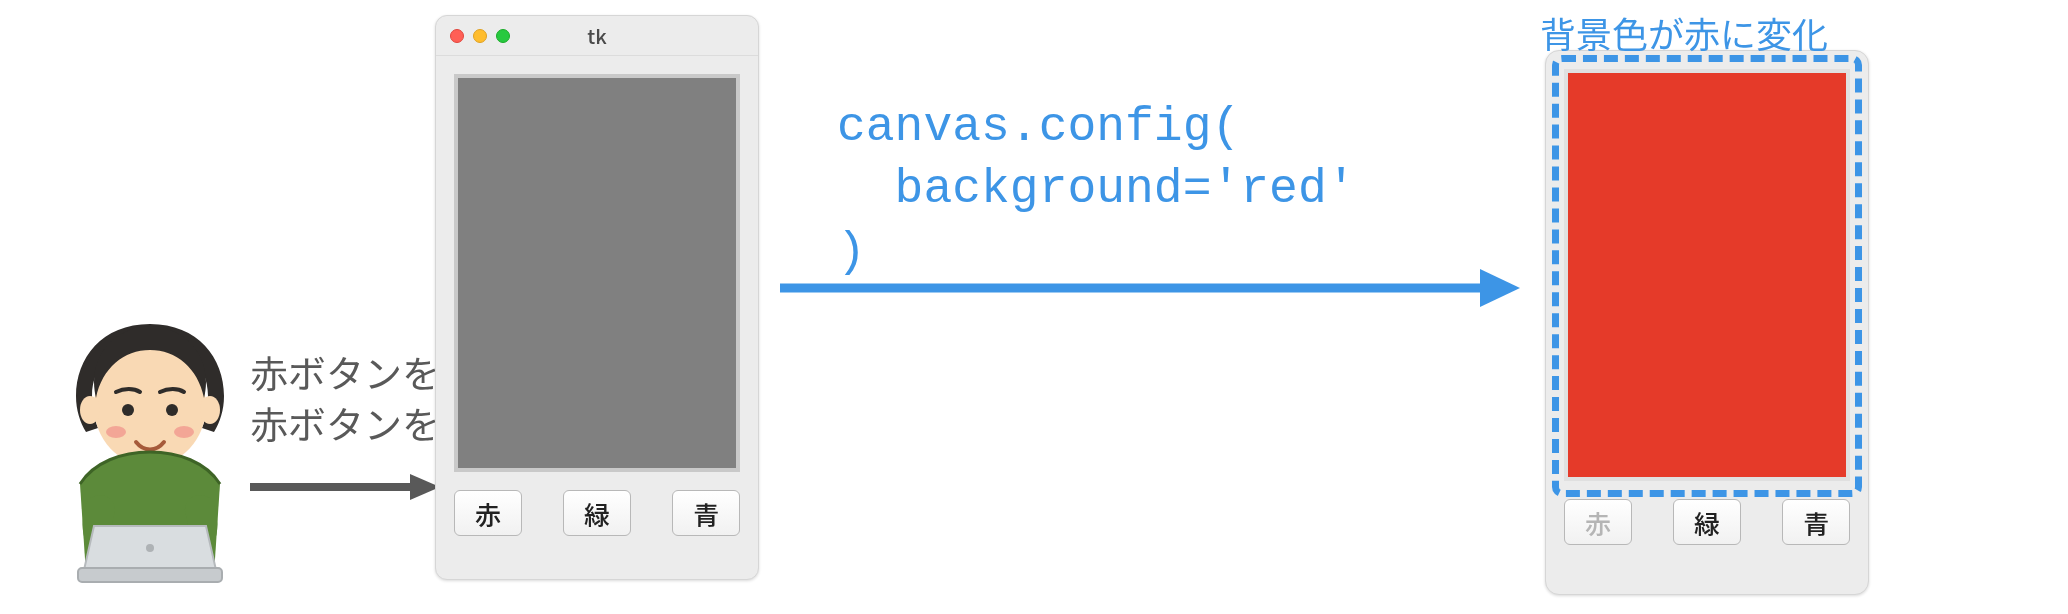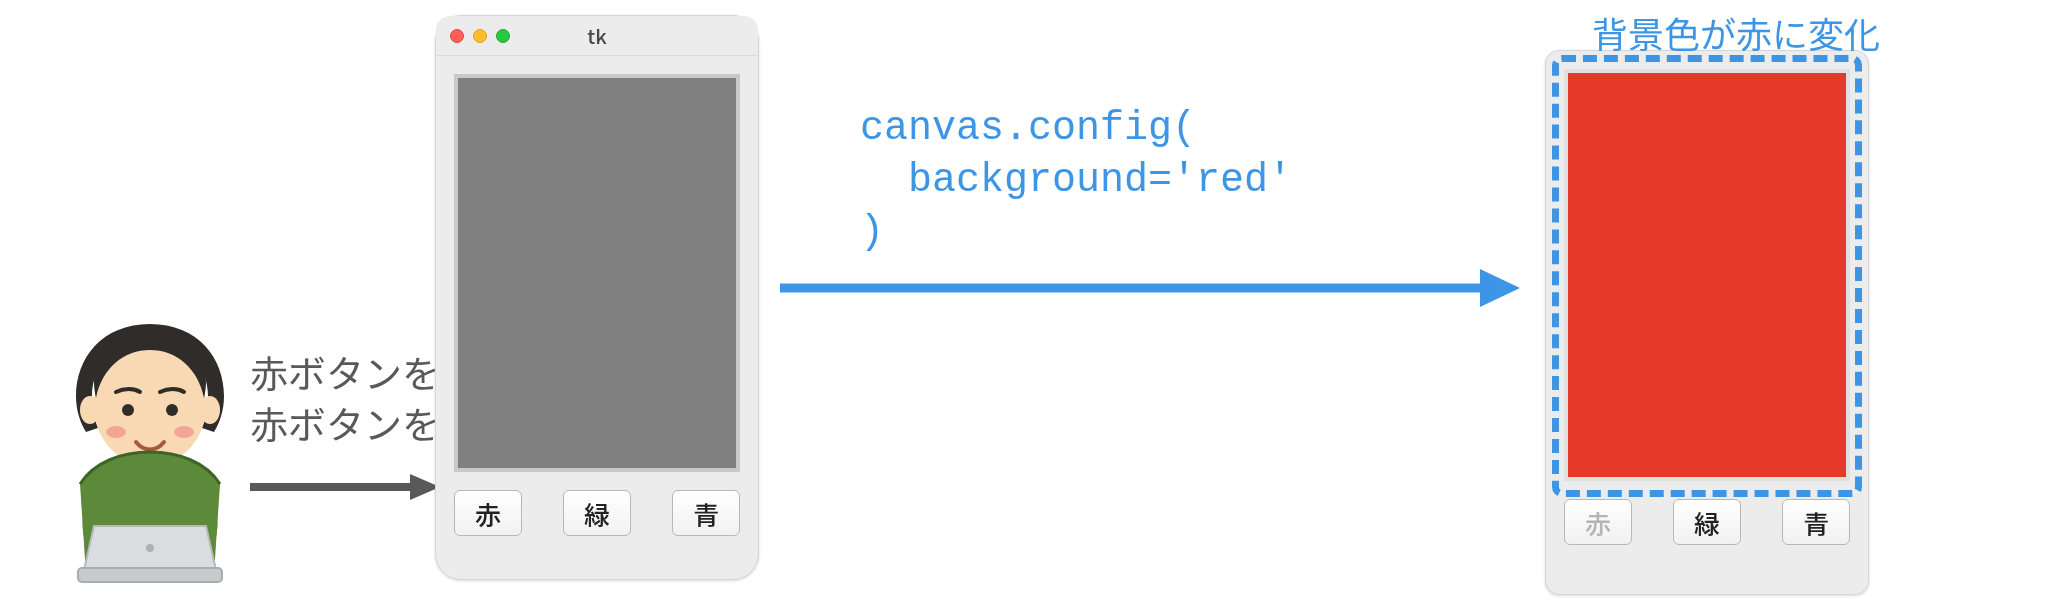--- a/index.html
+++ b/index.html
@@ -36,21 +36,21 @@
   .arrow { position: absolute; }
   .arrow-grey { left: 250px; top: 472px; width: 190px; height: 30px; }
 
   
   .tk-window {
     position: absolute;
     left: 435px; top: 15px;
     width: 324px; height: 565px;
     background: #ececec;
     border: 1px solid #d6d6d6;
-    border-radius: 26px;
+    border-radius: 12px;
     box-shadow: 0 1px 3px rgba(0,0,0,.15);
   }
   .tk-titlebar {
     height: 40px;
     display: flex;
     align-items: center;
     padding-left: 14px;
     border-bottom: 1px solid #dcdcdc;
     border-radius: 14px 14px 0 0;
     background: #ececec;
@@ -92,27 +92,26 @@
   
   .arrow-blue {
     position:absolute;
     left: 780px; top: 265px;
     width: 740px; height: 46px;
   }
 
   
   .code-text {
     position:absolute;
-    left: 860px; top: 96px;
+    left: 837px; top: 96px;
     font-family: "Courier New", Consolas, monospace;
-    font-size: 40px;
+    font-size: 48px;
     color: #3d95e6;
     white-space: pre;
     line-height: 1.3;
-    margin-top: 7px;
   }
 
   
   .tk-window.right {
     left: 1545px; top: 50px;
     height: 545px;
     border-radius: 14px;
   }
   .tk-window.right .tk-canvas {
     background: #e53a29;
@@ -129,21 +128,21 @@
     border: 7px dashed #3d95e6;
     border-radius: 10px;
     pointer-events:none;
   }
 
   
   .blue-caption {
     position:absolute;
     left: 1540px; top: 6px;
     width: 340px;
-    text-align:right;
+    text-align:left;
     font-size: 36px;
     color:#3d95e6;
     white-space:nowrap;
   }
 </style>
 </head>
 <body>
 
 <div class="stage">
 

